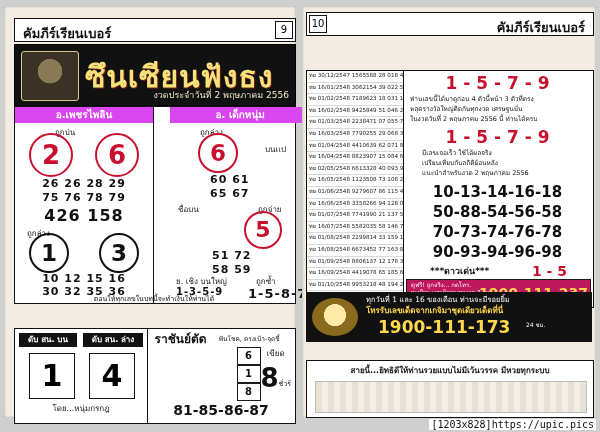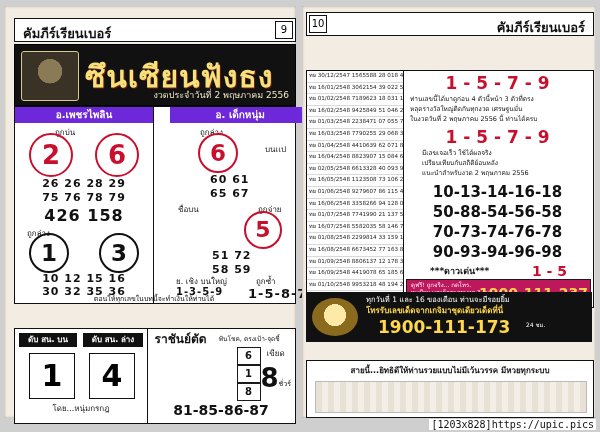--- a/index.html
+++ b/index.html
@@ -29,21 +29,21 @@
   .banner .ornament{position:absolute;left:6px;top:6px;width:56px;height:48px;background:
      radial-gradient(circle at 50% 40%, #8a7a55 0 30%, #3a3224 31% 100%);
      border:1px solid #d8c98b;border-radius:3px;}
   .banner .sub{position:absolute;right:6px;bottom:3px;font-size:9px;color:#f0e6c8;}
 
   .l-body{position:absolute;left:10px;top:100px;width:280px;height:196px;background:#fff;border:1.5px solid #111;}
   .l-col{position:absolute;top:0;height:100%;}
   .l-colL{left:0;width:138px;border-right:1.5px solid #111;}
   .l-colR{left:155px;width:140.5px;}
 
-  .hdrbar{position:absolute;left:0;top:0;width:100%;height:16px;background:#6d28d9;color:#fff;font-size:10px;text-align:center;line-height:16px;font-weight:bold;}
+  .hdrbar{position:absolute;left:0;top:0;width:100%;height:16px;background:#d946ef;color:#fff;font-size:10px;text-align:center;line-height:16px;font-weight:bold;}
 
   .ov{position:absolute;border-radius:50%;}
   .ov-red{border:2.5px solid #c8102e;color:#c8102e;}
   .ov-blk{border:2.5px solid #111;color:#111;}
   .ov span{display:block;text-align:center;font-weight:bold;}
 
   .lblsm{position:absolute;font-size:8px;color:#111;}
 
   .numrow{position:absolute;font-size:11px;color:#111;letter-spacing:1px;font-weight:bold;}
 

